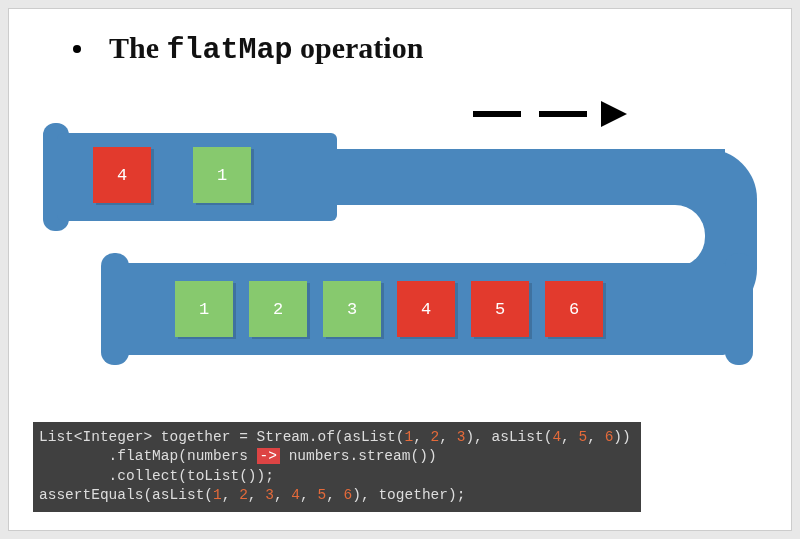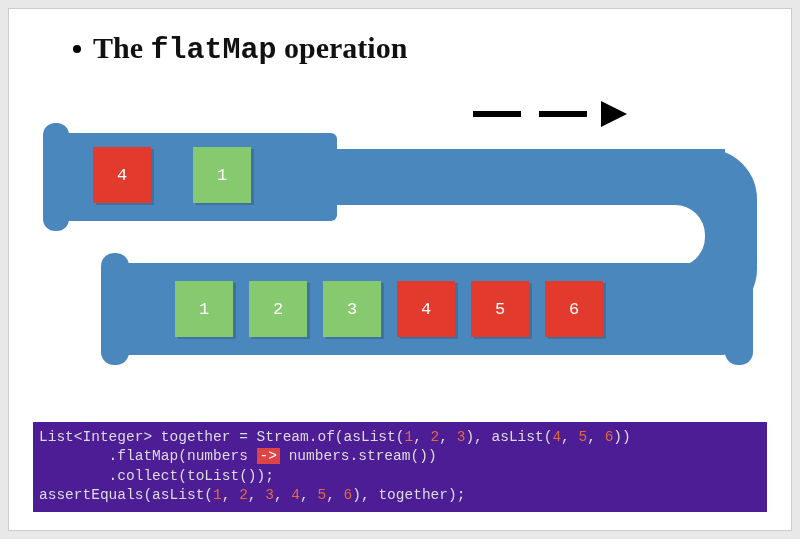--- a/index.html
+++ b/index.html
@@ -9,21 +9,21 @@
     font-family: Georgia, serif;
     padding: 8px;
   }
   .card {
     background: #fff;
     width: 100%; height: 100%;
     border: 1px solid #ccc;
     padding: 18px 28px;
     position: relative;
   }
-  .title-row { display:flex; align-items:center; gap:12px; margin-top:4px; margin-left:36px;text-align:center; }
+  .title-row { display:flex; align-items:center; gap:28px; margin-top:4px; margin-left:36px;text-align:center; }
   .bullet { width:8px; height:8px; background:#000; border-radius:50%; }
   .title { font-size: 30px; color:#111; }
   .title .mono { font-family: "Courier New", monospace; }
   .diagram { position:relative; width:720px; height:270px; margin-top:28px; margin-left:0px; }
   
   .pipe-top {
     position:absolute; left:20px; top:38px; width:280px; height:88px;
     background:#4a87bd; border-radius:6px;
   }
   .cap-left-top {
@@ -86,22 +86,22 @@
     position:absolute; left:128px; top:-2px; width:0; height:0;
     border-left:26px solid #000; border-top:13px solid transparent; border-bottom:13px solid transparent;
   }
   
   .flatmap-label {
     position:absolute; left:318px; top:68px; width:380px;
     color:#fff; font-family:"Courier New",monospace; font-size:15px;
   }
   
   .code {
-    position:absolute; left:24px; bottom:18px; width:734px;
-    background:#4c1d95; color:#ddd;
+    position:absolute; left:24px; bottom:18px; width:608px;
+    background:#404040; color:#ddd;
     font-family:"Courier New",monospace; font-size:14.5px; line-height:1.35;
     padding:6px 6px; white-space:pre;
   } .code .num{ color:#e46a3a; }
   .code .arrow-op{ background:#d44; color:#fff; padding:0 3px; }
 </style>
 </head>
 <body>
 
 <div class="card">
 

